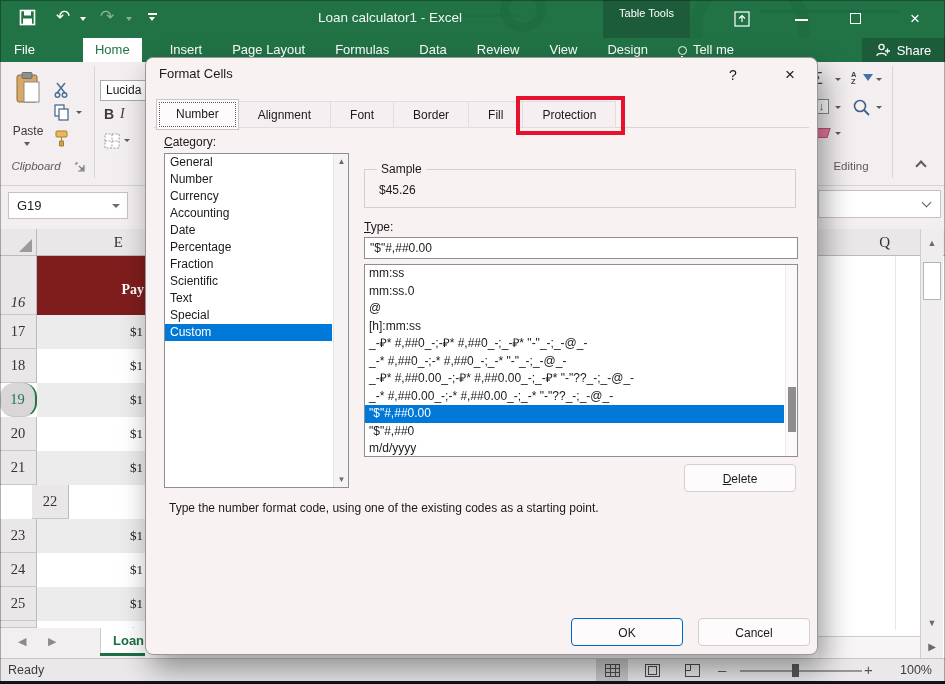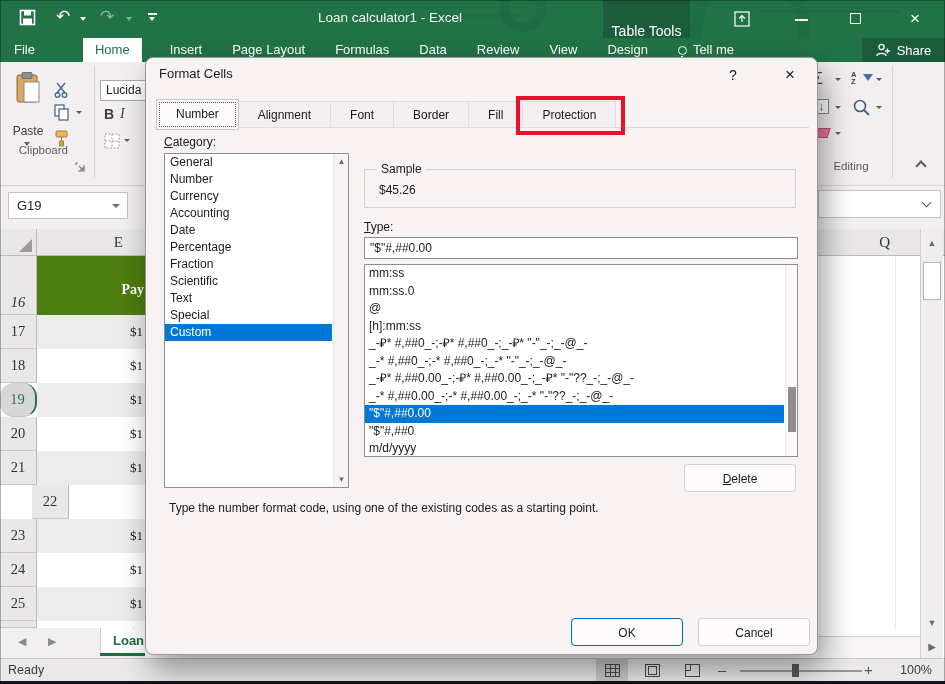--- a/index.html
+++ b/index.html
@@ -13,21 +13,21 @@
   .titlebar{position:absolute;left:0;top:0;width:945px;height:38px;background:#217346;overflow:hidden;}
   .tb-deco1{position:absolute;left:500px;top:-14px;width:46px;height:46px;border:9px solid #1e6a40;border-radius:50%;opacity:.8;}
   .tb-deco2{position:absolute;left:690px;top:-30px;width:120px;height:120px;border:12px solid #1e6a40;border-radius:50%;opacity:.6;}
   .tb-deco3{position:absolute;left:760px;top:10px;width:140px;height:3px;background:#1e6a40;opacity:.8;}
   .tb-deco4{position:absolute;left:430px;top:14px;width:90px;height:3px;background:#1e6a40;opacity:.6;}
   .qat-icon{position:absolute;top:9px;color:#fff;}
   .tb-caret{position:absolute;top:17px;width:0;height:0;border-left:3.5px solid transparent;border-right:3.5px solid transparent;border-top:4px solid #fff;}
   .undo-glyph{font-size:17px;line-height:20px;color:#fff;}
   .title-text{position:absolute;left:250px;top:10px;width:280px;text-align:center;font-size:13.5px;color:#f2f7f4;white-space:nowrap;}
   .tt-panel{position:absolute;left:603px;top:0;width:87px;height:51px;background:#1c5c3a;color:#fff;
-    font-size:14px;text-align:center;padding-top:23px;}
+    font-size:11px;text-align:center;padding-top:7px;}
   .win-btn{position:absolute;top:0;height:38px;width:30px;color:#fff;text-align:center;}
   .max-box{position:absolute;left:9px;top:13px;width:11px;height:11px;border:1px solid #fff;}
   .min-bar{position:absolute;left:8px;top:19px;width:13px;height:2px;background:#fff;}
   .close-x{font-size:17px;line-height:38px;font-weight:400;}
 
   
   .tabrow{position:absolute;left:0;top:38px;width:945px;height:24px;background:#217346;}
   .rtabs{position:absolute;left:12px;top:0;height:24px;display:flex;column-gap:26px;}
   .rtab{color:#fff;font-size:13px;white-space:nowrap;padding:0 2px;height:24px;line-height:24px;}
   .rtab.active{background:#fff;color:#217346;padding:0 12px;margin-left:20px;}
@@ -71,21 +71,21 @@
   .corner-tri{position:absolute;right:4px;bottom:3px;width:0;height:0;border-left:13px solid transparent;border-bottom:13px solid #9c9a9b;}
   .colhead{position:absolute;top:0;height:26px;font-family:"Liberation Serif",serif;font-size:15px;color:#333;}
   .rows-wrap{position:absolute;left:0;top:256px;width:145px;}
   .sheet-row{position:relative;width:145px;}
   .row-num{position:absolute;left:0;top:0;bottom:0;width:37px;background:#e9e7e8;border-bottom:1px solid #c9c6c8;border-right:1px solid #bdbabc;
     font-family:"Liberation Serif",serif;font-size:14.5px;color:#333;display:flex;align-items:center;justify-content:center;}
   .row-cell{position:absolute;left:37px;top:0;bottom:0;right:0;overflow:hidden;}
   .row-banded .row-cell{background:#ececec;}
   .row-plain .row-cell{background:#fff;}
   .cell-val{position:absolute;right:2px;top:50%;transform:translateY(-50%);font-family:"Liberation Serif",serif;font-size:13px;color:#1a1a1a;}
-  .hdr-row .row-cell{background:#4d7c0f;}
+  .hdr-row .row-cell{background:#7f1d1d;}
   .hdr-row .row-num{display:flex;align-items:flex-end;justify-content:center;padding-bottom:3px;font-style:italic;}
   .hdr-val{position:absolute;right:1px;bottom:17px;font-family:"Liberation Serif",serif;font-weight:bold;font-size:14px;color:#fff;}
   .active-row .row-num{background:#d8d6d7;color:#21734a;border-right:2px solid #21734a;border-radius:14px;}
   .empty-cells{position:absolute;left:818px;top:256px;width:102px;height:374px;background:#fff;}
   .empty-grid{position:absolute;left:77px;top:0;bottom:0;width:1px;background:#e8e6e7;}
   .vscroll{position:absolute;left:920px;top:229px;width:23px;height:407px;background:#efedee;border-left:1px solid #cfcdce;}
   .vs-thumb{position:absolute;left:2px;top:33px;width:18px;height:38px;background:#fff;border:1px solid #b5b3b4;}
   .scroll-arrow{position:absolute;left:0;width:22px;text-align:center;color:#6a6a6a;font-size:9px;}
   .hscroll-right{position:absolute;left:920px;top:636px;width:23px;height:22px;background:#efedee;border-left:1px solid #cfcdce;color:#6a6a6a;font-size:10px;text-align:center;line-height:22px;}
   .hscroll-track{position:absolute;left:818px;top:636px;width:102px;height:22px;background:#f7f5f6;border-top:1px solid #cfcdce;}
@@ -241,21 +241,21 @@
           <rect x="5" y="5" width="9" height="11" fill="#fff" stroke="#3f5f86" stroke-width="1.2"></rect>
         </svg>
     </div>
     <div class="small-caret" style="left:76px;top:49px;"></div>
     <div style="position:absolute;left:54px;top:68px;">
       <svg class="icon-svg" width="16" height="17" viewBox="0 0 16 17">
           <rect x="2" y="1" width="11" height="6" rx="1" fill="#e8b85a" stroke="#a87f2f"></rect>
           <path d="M7.5 7 v4 M5.5 11 h4 v5 h-4 z" fill="#caa24e" stroke="#a87f2f"></path>
         </svg>
     </div>
-    <div class="grp-label" style="left:4px;top:82px;width:64px;text-align:right;">Clipboard</div>
+    <div class="grp-label" style="left:4px;top:98px;width:64px;text-align:center;font-style:italic;">Clipboard</div>
     <div style="position:absolute;left:75px;top:100px;">
       <svg class="icon-svg" width="10" height="10" viewBox="0 0 10 10">
           <path d="M1 3 V1 H3 M9 3 V9 H3" fill="none" stroke="#7a7a7a" stroke-width="1.2"></path>
           <path d="M4 4 L8 8 M8 8 v-3 M8 8 h-3" fill="none" stroke="#7a7a7a" stroke-width="1.2"></path>
         </svg>
     </div>
     <div class="vsep" style="left:94px;top:4px;height:112px;"></div>
     <div class="fontbox">Lucida</div>
     <div class="bold-b">B</div>
     <div class="ital-i">I</div>

